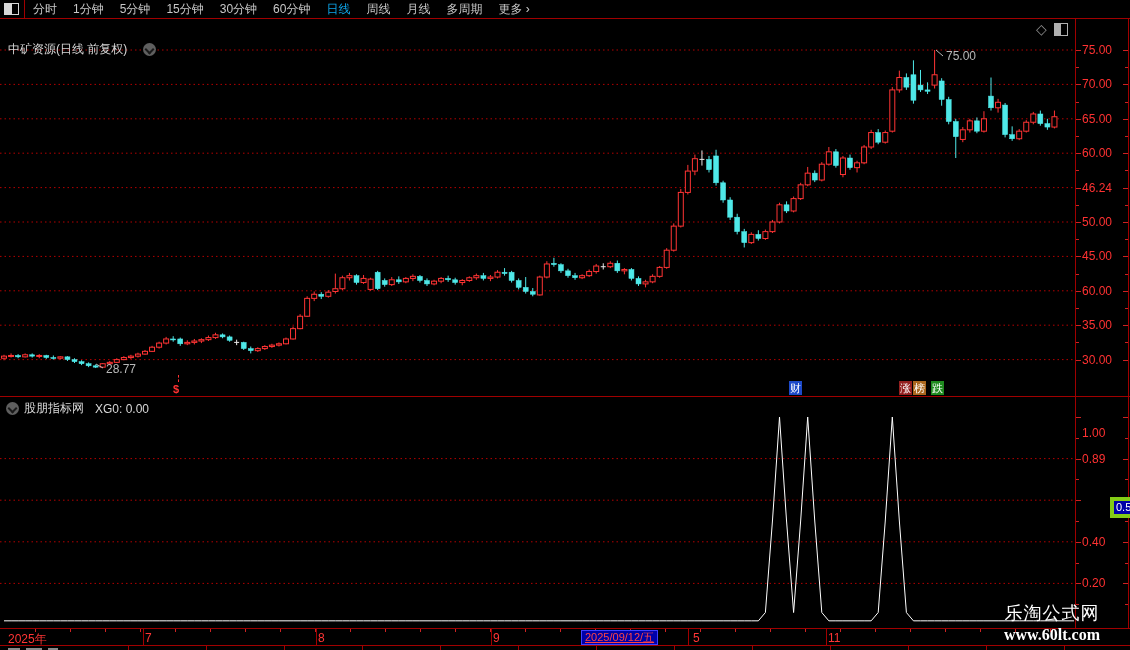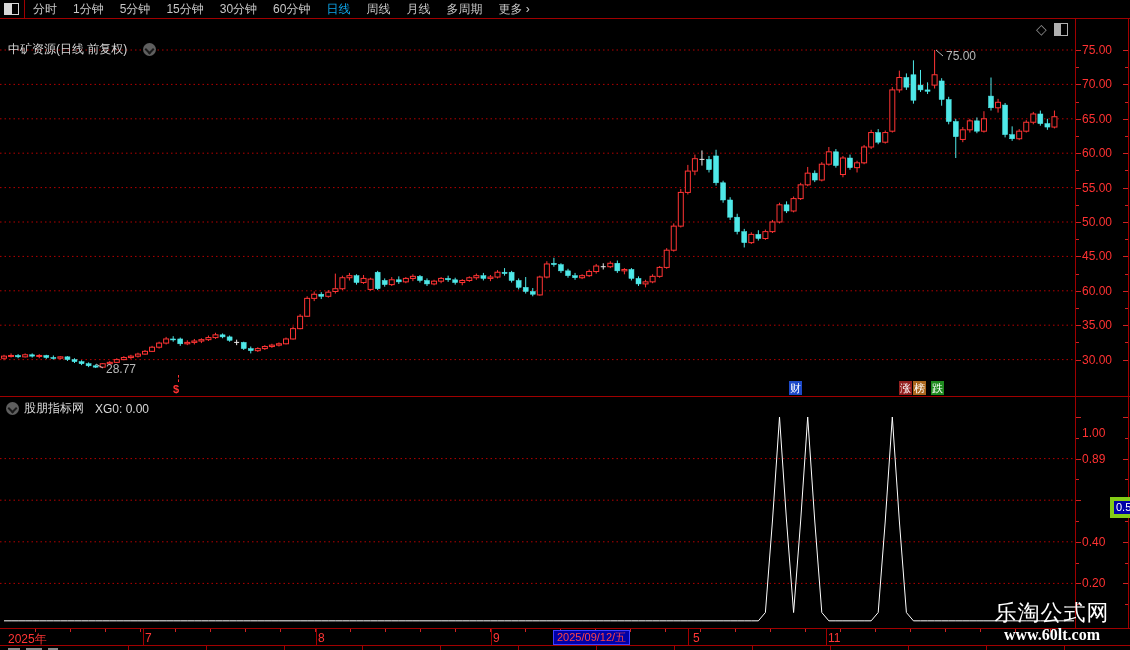--- a/index.html
+++ b/index.html
@@ -52,21 +52,21 @@
   .month-label{position:absolute;top:2px;color:#ff3535;font-size:12px;}
   .month-sep{position:absolute;top:0;width:1px;height:16px;background:#a00000;}
   .bb-tick{position:absolute;top:0;width:1px;height:3px;background:#cc2222;}
   .date-badge{position:absolute;top:1px;height:13px;background:#0000a8;border:1px solid #4040ff;
               color:#ff4444;font-size:11px;line-height:13px;padding:0 3px;}
   .bottom-strip{position:absolute;top:646px;left:0;right:0;height:4px;background:#000;z-index:5;}
   .strip-mark{position:absolute;top:2px;height:2px;background:#8a8a8a;}
   .strip-tick{position:absolute;top:0;width:1px;height:4px;background:#a00000;}
   
   .watermark{position:absolute;left:986px;top:600px;width:132px;text-align:center;color:#fff;z-index:50;}
-  .wm1{font-size:22px;letter-spacing:1px;line-height:26px;}
+  .wm1{font-size:18px;letter-spacing:1px;line-height:26px;}
   .wm2{font-family:"Liberation Serif",serif;font-weight:bold;font-size:16px;line-height:18px;}
 </style>
 </head>
 <body>
 
 <div class="screen">
 
   <div class="toolbar">
     <span class="tb-viewicon">
         <span class="half"></span>
@@ -450,21 +450,21 @@
   </div>
 
   <div class="ax-line-l"></div>
   <div class="ax-line-r"></div>
   <div id="axis-col">
       <div class="price-label" style="top: 352.6px;">30.00</div>
       <div class="price-label" style="top: 318.2px;">35.00</div>
       <div class="price-label" style="top: 283.8px;">60.00</div>
       <div class="price-label" style="top: 249.4px;">45.00</div>
       <div class="price-label" style="top: 215px;">50.00</div>
-      <div class="price-label" style="top: 180.6px;">55.00</div>
+      <div class="price-label" style="top: 180.6px;">46.24</div>
       <div class="price-label" style="top: 146.2px;">60.00</div>
       <div class="price-label" style="top: 111.8px;">65.00</div>
       <div class="price-label" style="top: 77.4px;">70.00</div>
       <div class="price-label" style="top: 43px;">75.00</div>
       <div class="ax-tick" style="top: 359.6px; width: 5px; left: 1076px;"></div>
       <div class="ax-tick" style="top: 359.6px; width: 5px; left: 1123px;"></div>
       <div class="ax-tick" style="top: 342.4px; width: 3px; left: 1076px;"></div>
       <div class="ax-tick" style="top: 342.4px; width: 3px; left: 1125px;"></div>
       <div class="ax-tick" style="top: 325.2px; width: 5px; left: 1076px;"></div>
       <div class="ax-tick" style="top: 325.2px; width: 5px; left: 1123px;"></div>
@@ -562,21 +562,21 @@
       <div class="bb-tick" style="left: 945px;"></div>
       <div class="bb-tick" style="left: 980px;"></div>
       <div class="bb-tick" style="left: 1015px;"></div>
       <div class="bb-tick" style="left: 1050px;"></div>
       <div class="month-label" style="left: 8px;">2025年</div>
       <div class="month-label" style="left: 145px;">7</div>
       <div class="month-label" style="left: 318px;">8</div>
       <div class="month-label" style="left: 493px;">9</div>
       <div class="month-label" style="left: 693px;">5</div>
       <div class="month-label" style="left: 828px;">11</div>
-      <div class="date-badge" style="left: 553px;">2025/09/12/五</div>
+      <div class="date-badge" style="left: 581px; text-decoration: underline;">2025/09/12/五</div>
     </div>
   <div class="bottom-strip" id="bottom-strip">
       <div class="strip-mark" style="left: 8px; width: 12px;"></div>
       <div class="strip-mark" style="left: 26px; width: 16px;"></div>
       <div class="strip-mark" style="left: 48px; width: 10px;"></div>
       <div class="strip-tick" style="left: 128px;"></div>
       <div class="strip-tick" style="left: 206px;"></div>
       <div class="strip-tick" style="left: 284px;"></div>
       <div class="strip-tick" style="left: 362px;"></div>
       <div class="strip-tick" style="left: 440px;"></div>

